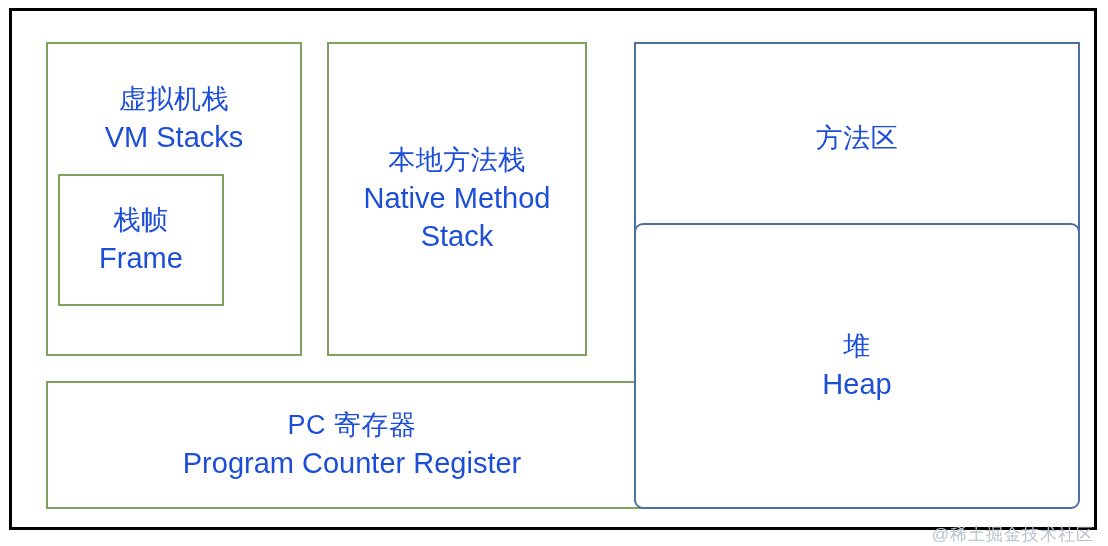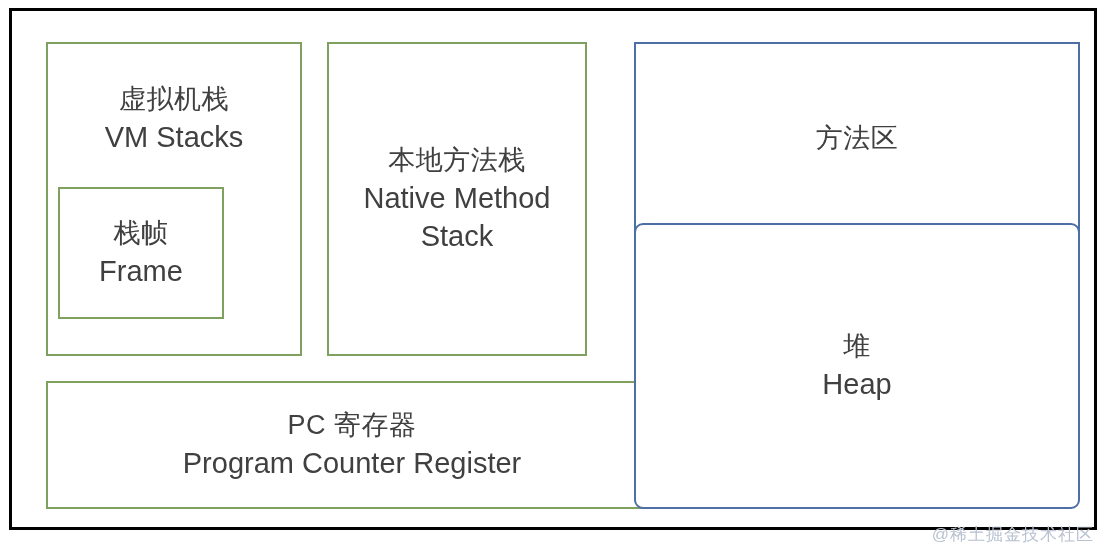--- a/index.html
+++ b/index.html
@@ -30,21 +30,21 @@
   }
   .box {
     position: absolute;
     box-sizing: border-box;
     background: #ffffff;
     display: flex;
     flex-direction: column;
     align-items: center;
     justify-content: center;
     text-align: center;
-    color: #404040;
+    color: #1d4ed8;
   }
   .box.green {
     border: 2px solid #7fa05f;
   }
   .box.blue {
     border: 2px solid #4d6fa5;
   }
   .box.rounded {
     border-radius: 9px;
   }
@@ -67,21 +67,21 @@
   #box-vm-stacks {
     left: 34px;
     top: 31px;
     width: 256px;
     height: 314px;
     justify-content: flex-start;
     padding-top: 38px;
   }
   #box-frame {
     left: 46px;
-    top: 176px;
+    top: 163px;
     width: 166px;
     height: 132px;
   }
   #box-native-method-stack {
     left: 315px;
     top: 31px;
     width: 260px;
     height: 314px;
   }
   #box-pc-register {

